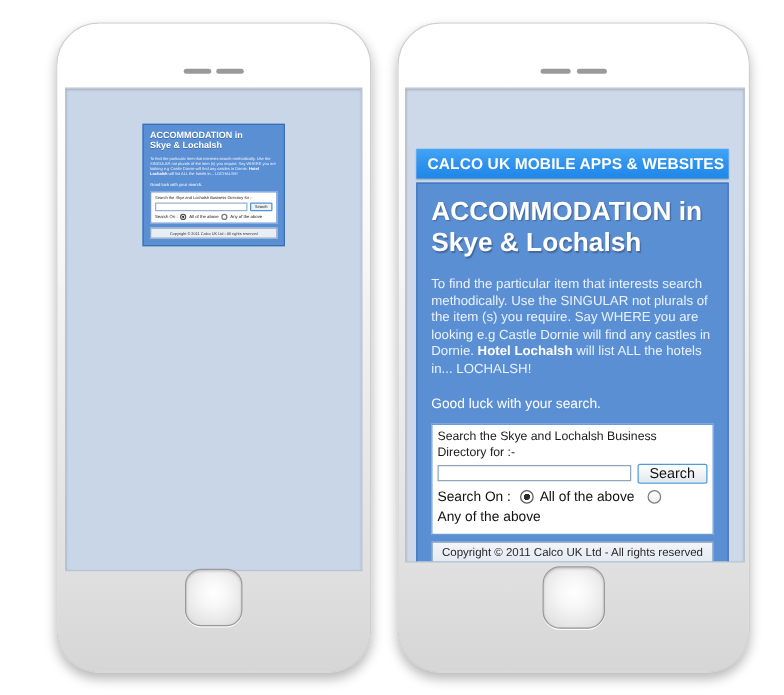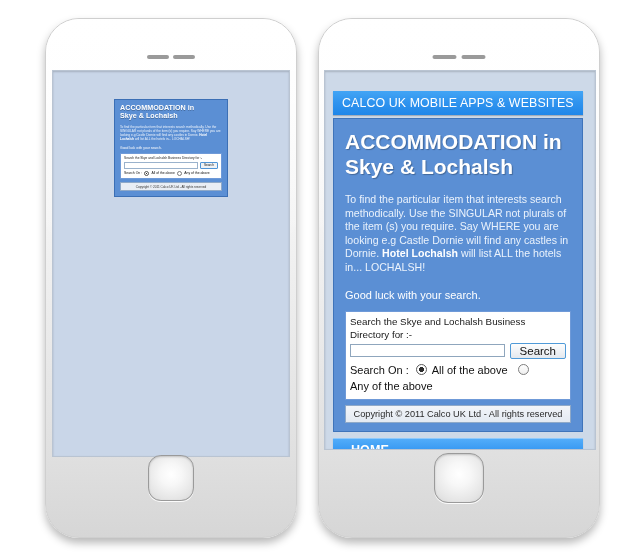--- a/index.html
+++ b/index.html
@@ -97,24 +97,25 @@
   #phone-right{ left:318px; top:18px; width:282px; height:520px; }
   #phone-right .speaker{ top:36px; gap:5px; }
   #phone-right .speaker i{ width:24px;height:4px; }
   #phone-right .home-btn{ bottom:34px; width:48px;height:48px; }
   #screen-right{ left:6px; top:52px; width:270px; height:378px; background:#cdd9e8;}
 
   .big-page{ position:absolute;left:8px;top:20px;width:250px; }
 
   .brandbar{
     background:linear-gradient(180deg,#42a5f5 0%,#2f93ee 50%,#1f86e8 100%);
-    color:#ffffff;font-weight:normal;font-size:12.4px;letter-spacing:.1px;
+    color:#ffffff;font-weight:bold;font-size:12.4px;letter-spacing:.1px;
     padding:5px 0 5px 9px;
     box-shadow:0 1px 1px rgba(0,0,0,0.2);
     white-space:nowrap;
+    margin-top:28px;
   }
   .contentpanel{
     background:#5b8fd4;
     border:1px solid #3f74ba;
     margin-top:3px;
     padding:10px 11px 8px 11px;
     box-sizing:border-box;
   }
   .big-title{
     color:#ffffff;font-weight:bold;font-size:21px;line-height:25px;

